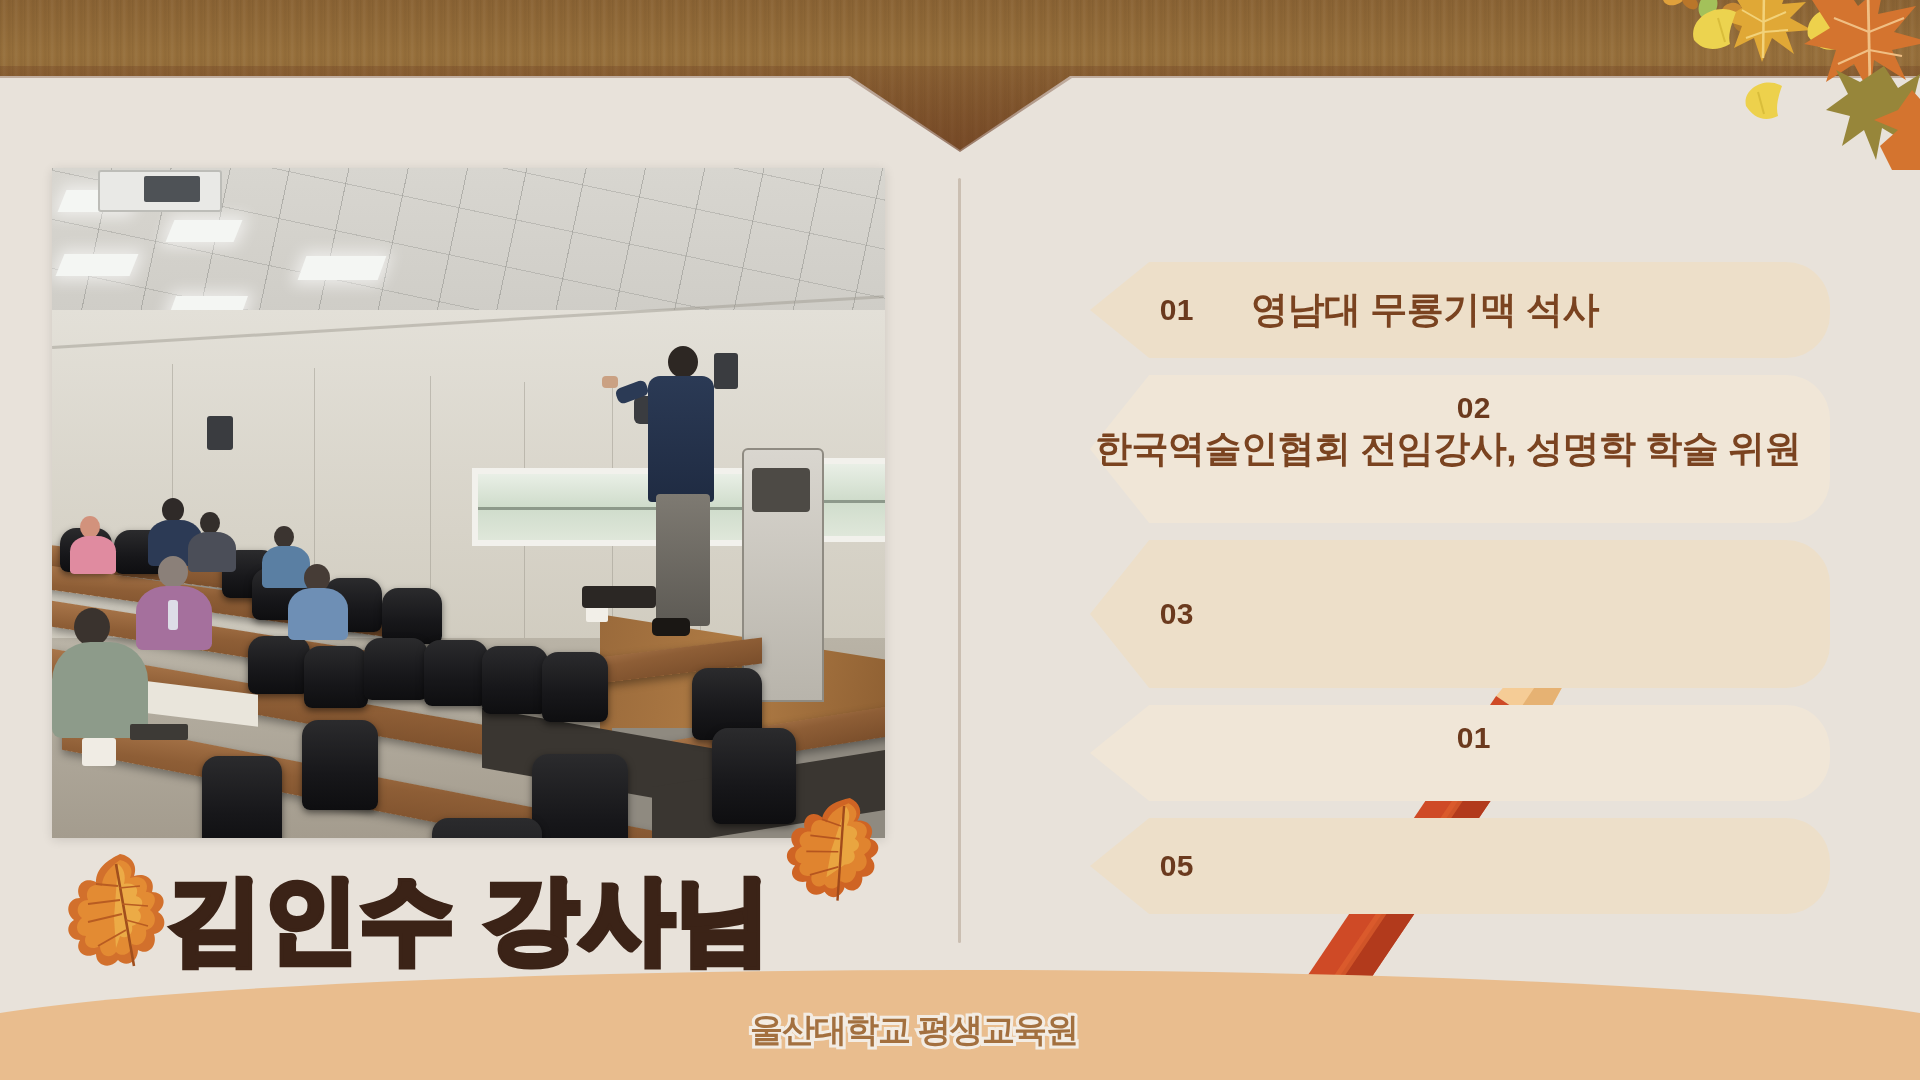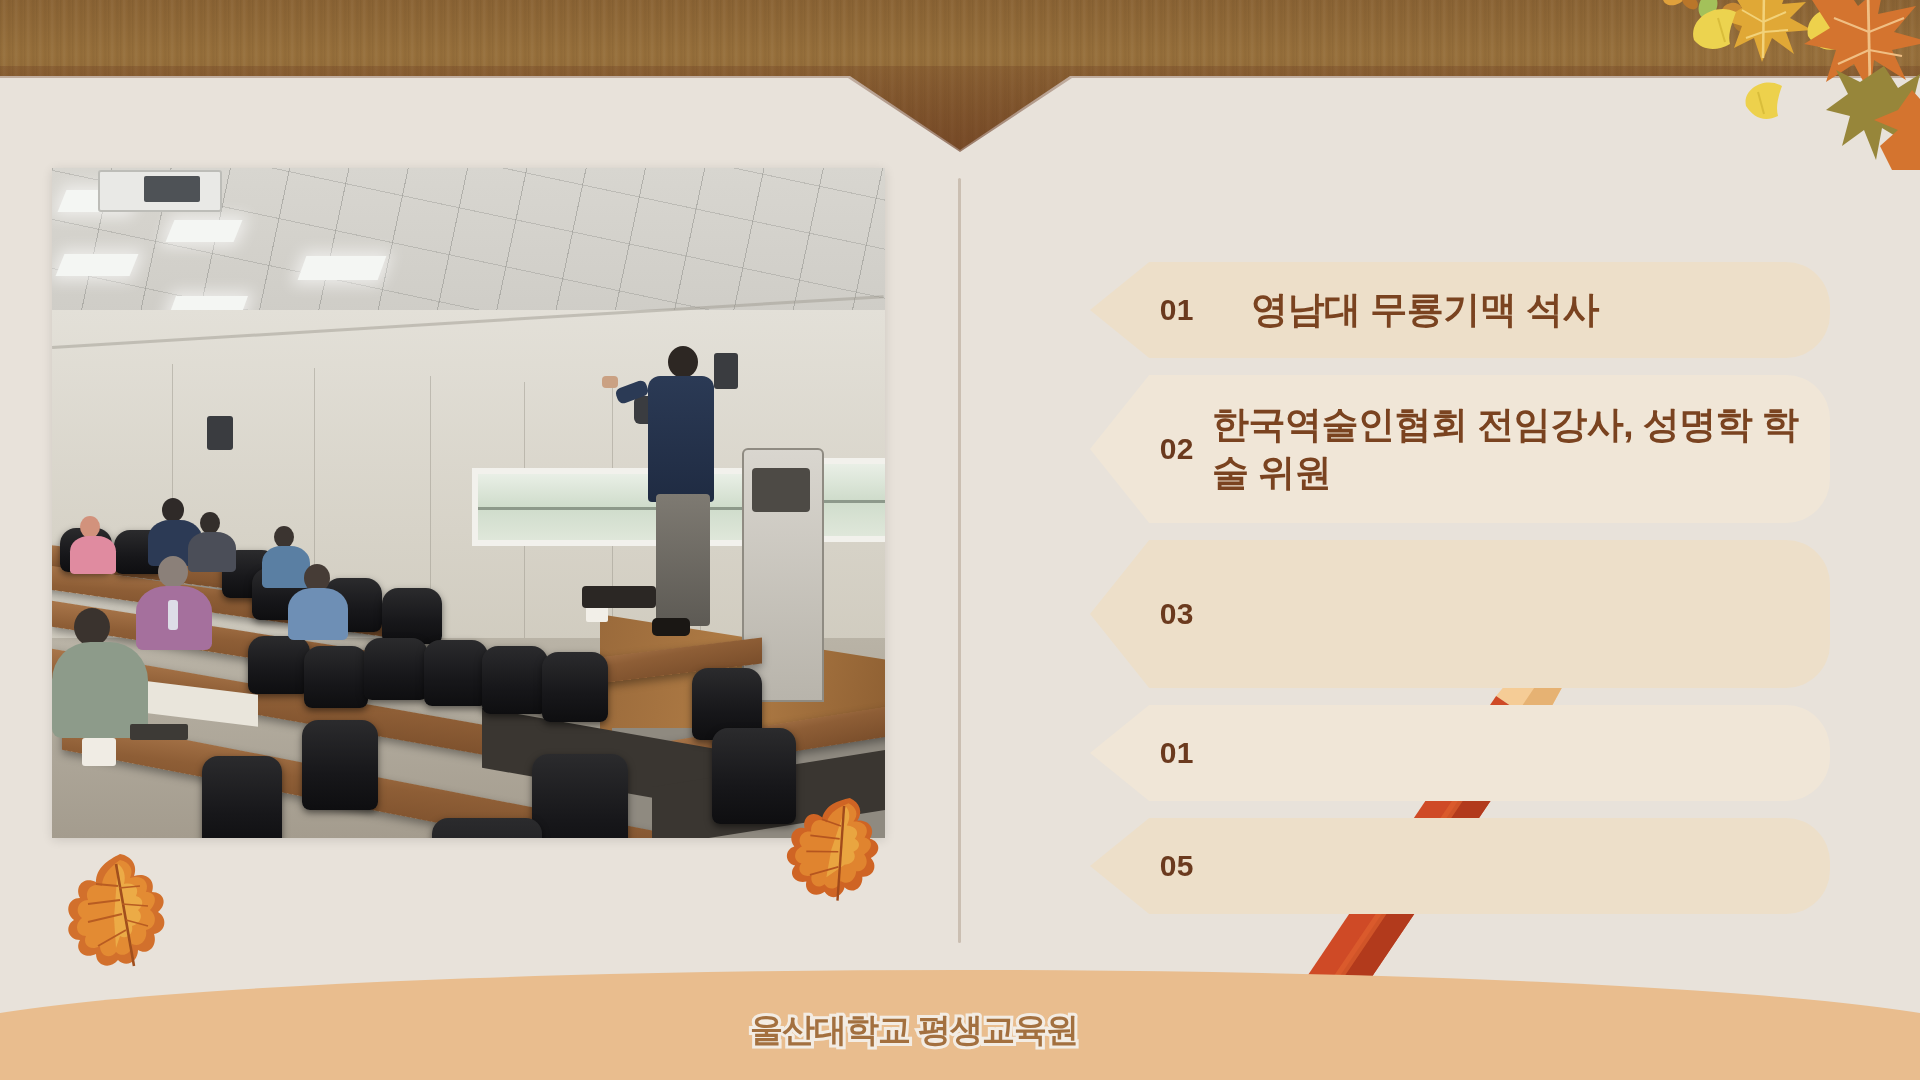--- a/index.html
+++ b/index.html
@@ -179,21 +179,21 @@
     position: relative;
     display: flex;
     align-items: center;
     margin-bottom: 17px;
     padding: 16px 24px 16px 0;
     background: #eddfc9;
     border-radius: 44px 44px 44px 44px;
     -webkit-clip-path: polygon(8% 0%, 100% 0%, 100% 100%, 8% 100%, 0% 50%);
     clip-path: polygon(8% 0%, 100% 0%, 100% 100%, 8% 100%, 0% 50%);
   }
-  .list-row.soft { background: #f0e6d7; }
+  .list-row.soft { background: #f0e6d7; flex-direction: column; }
   .row-num {
     flex: 0 0 auto;
     width: 104px;
     text-align: right;
     padding-right: 18px;
     font-size: 30px;
     font-weight: 900;
     color: #6b3a1e;
     letter-spacing: 0.5px;
   }
@@ -389,20 +389,21 @@
       <polygon points="13,58 57,58 62,110 8,110" fill="#f5cc96"></polygon>
       <polygon points="35,58 57,58 62,110 35,110" fill="#e6b273"></polygon>
       <polygon points="8,110 62,110 62,520 8,520" fill="#cf4a26"></polygon>
       <polygon points="35,110 62,110 62,520 35,520" fill="#b23a1c"></polygon>
       <rect x="30" y="110" width="9" height="410" fill="#e1622f" opacity="0.65"></rect>
     </svg>
   </div>
 
   <div class="bottom-band"></div>
 
+  <div class="name-title">김인수 강사님</div>
 
   <div class="deco" style="left:58px; top:848px; width:120px; height:130px;">
     <svg class="leaf-svg" width="120" height="130" viewBox="0 0 120 130">
       <path d="M62 6 C74 8, 80 18, 76 28 C88 24, 98 32, 94 44
                C106 44, 110 56, 100 64 C110 70, 108 84, 96 86
                C100 98, 90 108, 80 102 C80 114, 68 120, 60 112
                C52 122, 38 118, 38 106 C26 112, 16 102, 22 92
                C10 92, 6 78, 16 72 C6 64, 10 50, 22 50
                C16 38, 26 28, 38 34 C38 20, 50 12, 62 6 Z" fill="#d2702c"></path>
       <path d="M62 12 C72 14, 76 22, 72 30 C84 26, 92 34, 88 44

